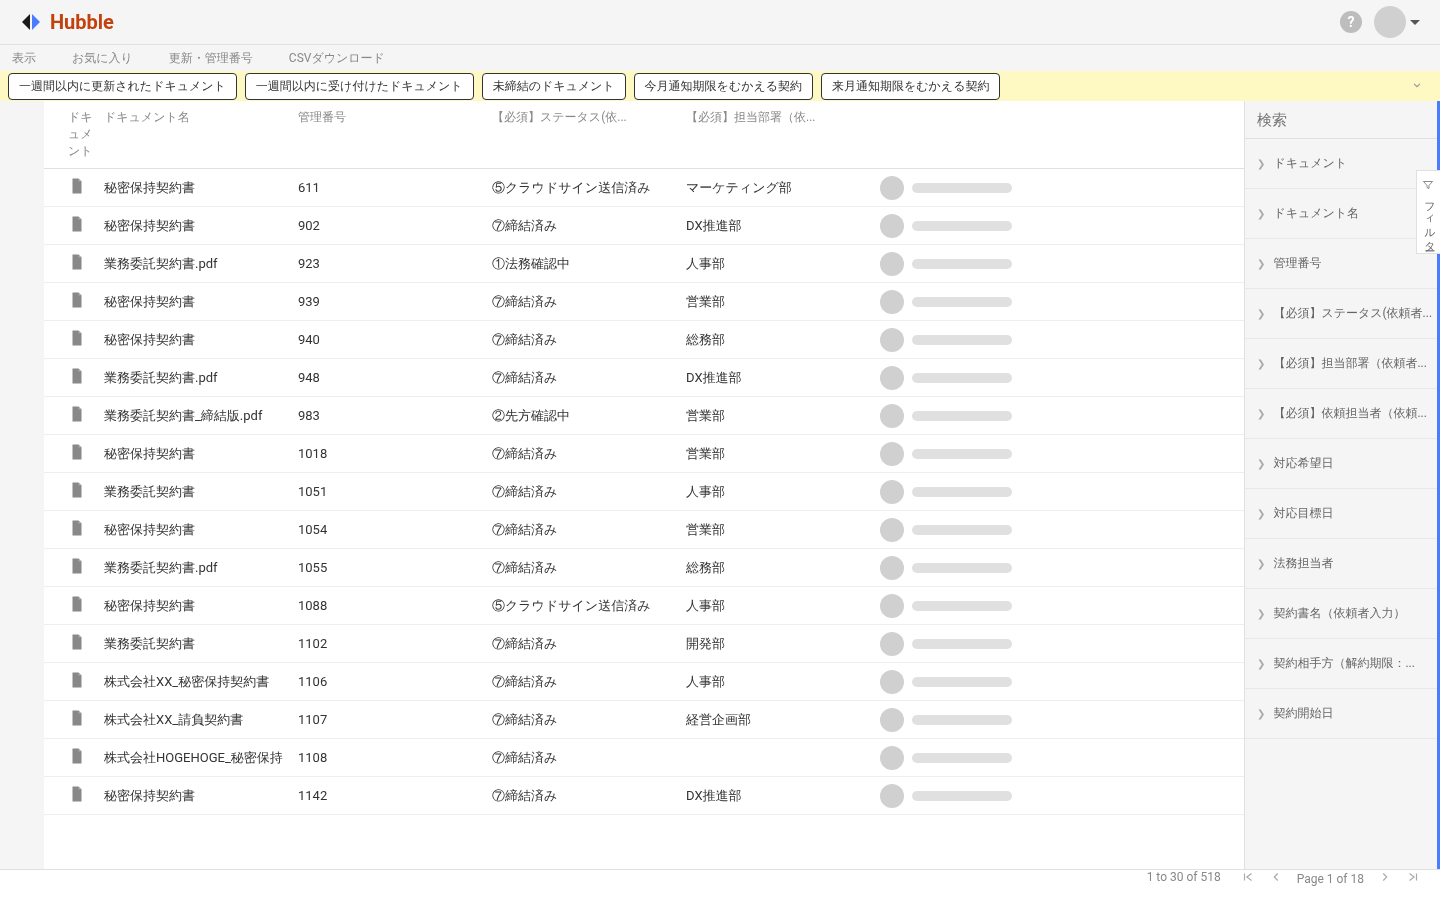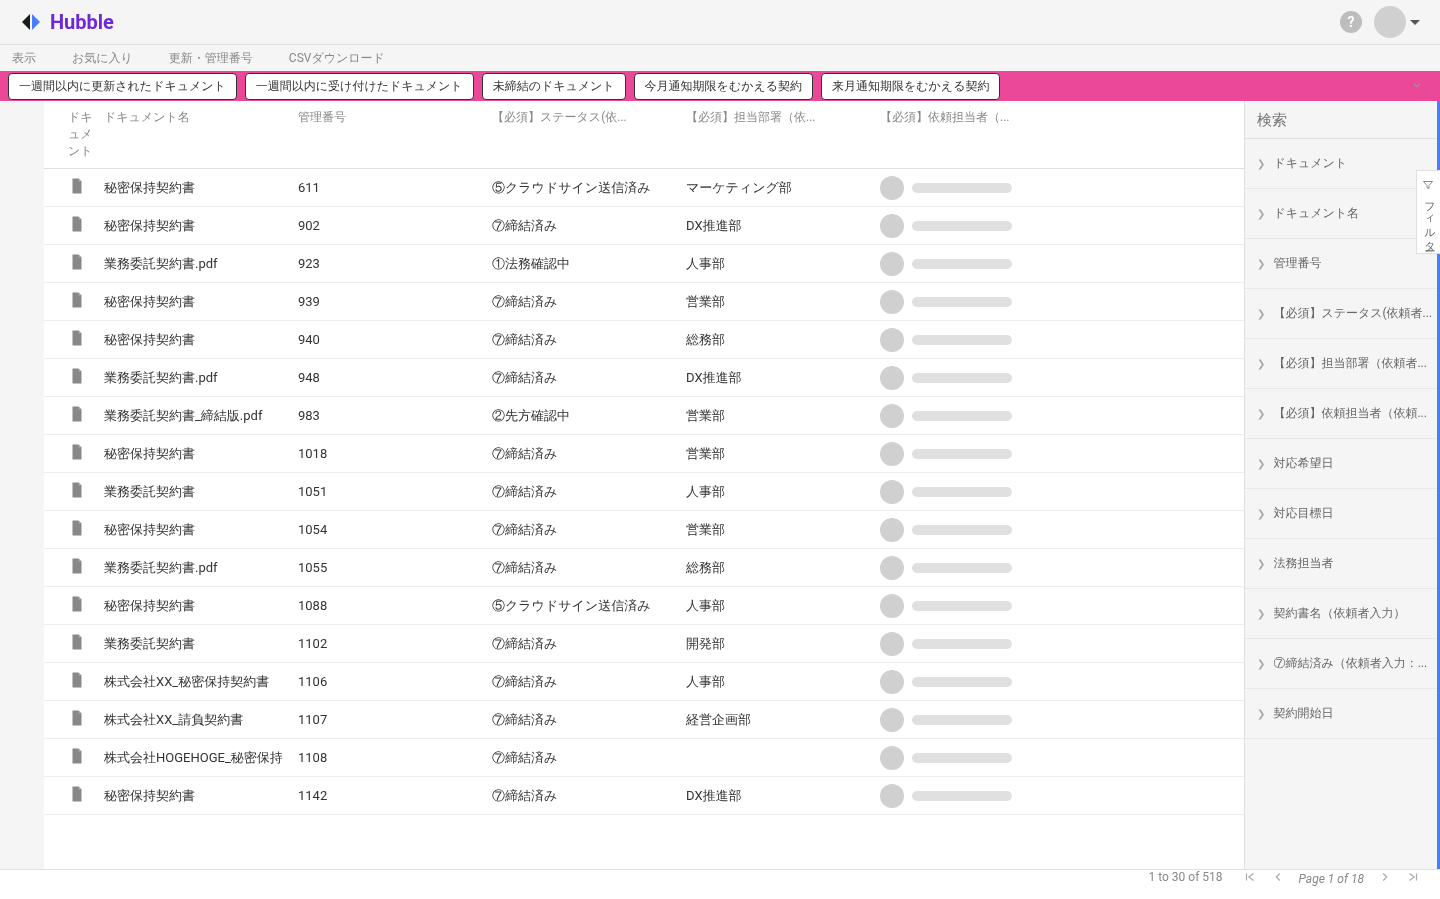--- a/index.html
+++ b/index.html
@@ -2,33 +2,33 @@
 <html><head>
   <meta charset="utf-8">
   <style>
     * { box-sizing: border-box; margin: 0; padding: 0; }
     body { font-family: -apple-system, BlinkMacSystemFont, "Segoe UI", Roboto, "Hiragino Kaku Gothic Pro", Meiryo, sans-serif; background: #f5f5f5; color: #333; font-size: 13px; width: 1440px; height: 899px; overflow: hidden; }
     
     
     .header { height: 45px; background: #f5f5f5; display: flex; align-items: center; justify-content: space-between; padding: 0 20px; border-bottom: 1px solid #e0e0e0; }
     .logo { display: flex; align-items: center; gap: 6px; }
     .logo-icon { width: 24px; height: 24px; }
-    .logo-text { font-size: 20px; font-weight: 700; color: #6d28d9; text-align: center; }
+    .logo-text { font-size: 20px; font-weight: 700; color: #c2410c; text-align: center; }
     .header-right { display: flex; align-items: center; gap: 12px; }
     .help-icon { width: 22px; height: 22px; border-radius: 50%; background: #bdbdbd; color: white; display: flex; align-items: center; justify-content: center; font-weight: bold; font-size: 14px; }
     .avatar-menu { display: flex; align-items: center; gap: 4px; cursor: pointer; }
     .avatar-circle { width: 32px; height: 32px; border-radius: 50%; background: #d0d0d0; }
     .dropdown-arrow { width: 0; height: 0; border-left: 5px solid transparent; border-right: 5px solid transparent; border-top: 5px solid #555; }
 
     
     .nav-tabs { height: 26px; background: #f5f5f5; display: flex; align-items: center; padding: 0 12px; font-size: 12px; color: #888; gap: 36px; }
     .nav-tab { cursor: pointer; }
 
     
-    .chips-row { height: 30px; background: #ec4899; display: flex; align-items: center; padding: 0 8px; gap: 8px; position: relative; }
+    .chips-row { height: 30px; background: #fef9c3; display: flex; align-items: center; padding: 0 8px; gap: 8px; position: relative; }
     .chip { border: 1px solid #333; border-radius: 4px; padding: 4px 10px; font-size: 12px; background: #fff; cursor: pointer; font-weight: 500; }
     .chips-expand { position: absolute; right: 16px; color: #999; cursor: pointer; }
 
     
     .main-container { display: flex; height: calc(899px - 45px - 26px - 30px - 30px); padding-left: 44px; }
     
     
     .table-area { flex: 1; background: #fff; overflow: hidden; display: flex; flex-direction: column; }
     .table-header { display: flex; padding: 8px 0; border-bottom: 1px solid #e0e0e0; font-size: 12px; color: #888; font-weight: 400; }
     .col-icon { width: 60px; padding-left: 24px; }
@@ -52,21 +52,21 @@
     .filter-items { flex: 1; overflow-y: auto; }
     .filter-item { display: flex; align-items: center; padding: 16px 12px; border-bottom: 1px solid #e8e8e8; font-size: 12px; color: #666; cursor: pointer; gap: 8px; white-space: nowrap; overflow: hidden; text-overflow: ellipsis; }
     .filter-chevron { color: #aaa; font-size: 10px; }
     
     
     .vertical-filter-tab { position: absolute; right: 0; top: 170px; width: 24px; background: #fff; border: 1px solid #e0e0e0; border-right: none; padding: 8px 4px; font-size: 11px; color: #666; writing-mode: vertical-rl; text-orientation: upright; display: flex; align-items: center; justify-content: center; }
     .filter-funnel { margin-bottom: 4px; }
 
     
     .footer { height: 30px; background: #fff; border-top: 1px solid #e0e0e0; display: flex; align-items: flex-start; justify-content: flex-end; padding: 0 20px; font-size: 12px; color: #888; gap: 20px; }
-    .page-nav { display: flex; align-items: center; gap: 14px; font-style: italic; }
+    .page-nav { display: flex; align-items: center; gap: 14px; }
     .page-btn { cursor: pointer; color: #aaa; }
     
     .col-name, .col-status, .col-dept { white-space: nowrap; overflow: hidden; text-overflow: ellipsis; padding-right: 12px; }
   </style>
 </head>
 <body>
 
 <div class="header">
   <div class="logo">
     <span class="logo-icon">
@@ -108,21 +108,20 @@
 
 <div class="main-container">
 
   <div class="table-area">
     <div class="table-header">
       <div class="col-icon">ドキュメント</div>
       <div class="col-name">ドキュメント名</div>
       <div class="col-mgmt">管理番号</div>
       <div class="col-status">【必須】ステータス(依...</div>
       <div class="col-dept">【必須】担当部署（依...</div>
-      <div class="col-assignee">【必須】依頼担当者（...</div>
     </div>
     <div class="table-body" id="table-body">
         <div class="table-row">
           <div class="col-icon"><span class="doc-icon"><svg viewBox="0 0 24 24" width="18" height="18">
                 <path d="M6 2h8l4 4v16H6z" fill="#888"></path>
                 <path d="M14 2v4h4" fill="#aaa"></path>
               </svg></span></div>
           <div class="col-name">秘密保持契約書</div>
           <div class="col-mgmt">611</div>
           <div class="col-status">⑤クラウドサイン送信済み</div>
@@ -399,21 +398,21 @@
         <div class="filter-item">
           <span class="filter-chevron">❯</span>
           <span>法務担当者</span>
         </div>
         <div class="filter-item">
           <span class="filter-chevron">❯</span>
           <span>契約書名（依頼者入力）</span>
         </div>
         <div class="filter-item">
           <span class="filter-chevron">❯</span>
-          <span>⑦締結済み（依頼者入力：...</span>
+          <span>契約相手方（解約期限：...</span>
         </div>
         <div class="filter-item">
           <span class="filter-chevron">❯</span>
           <span>契約開始日</span>
         </div>
       </div>
   </div>
 </div>
 
 <div class="vertical-filter-tab">

